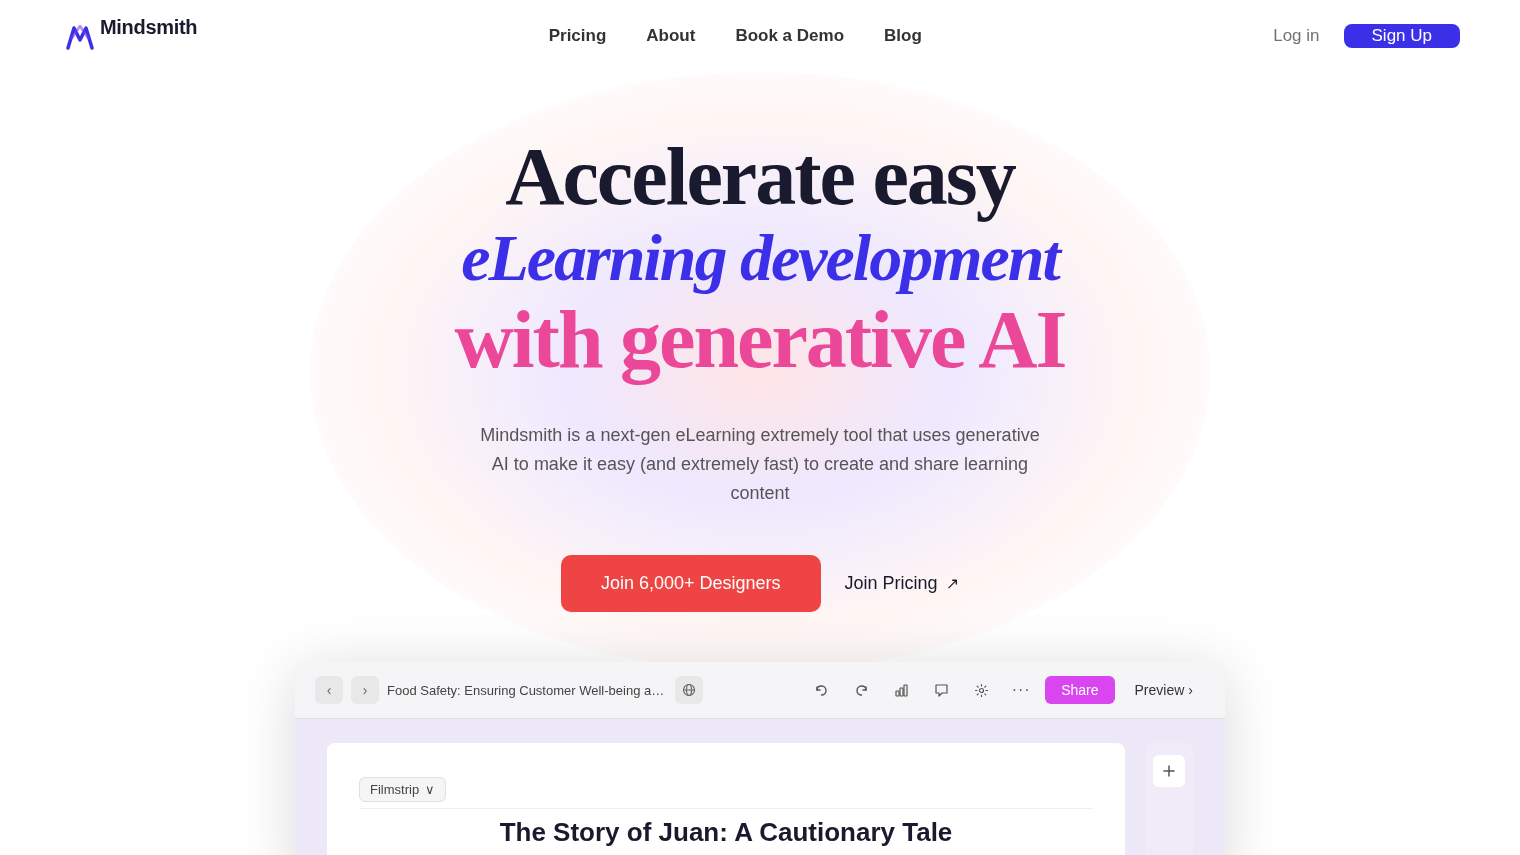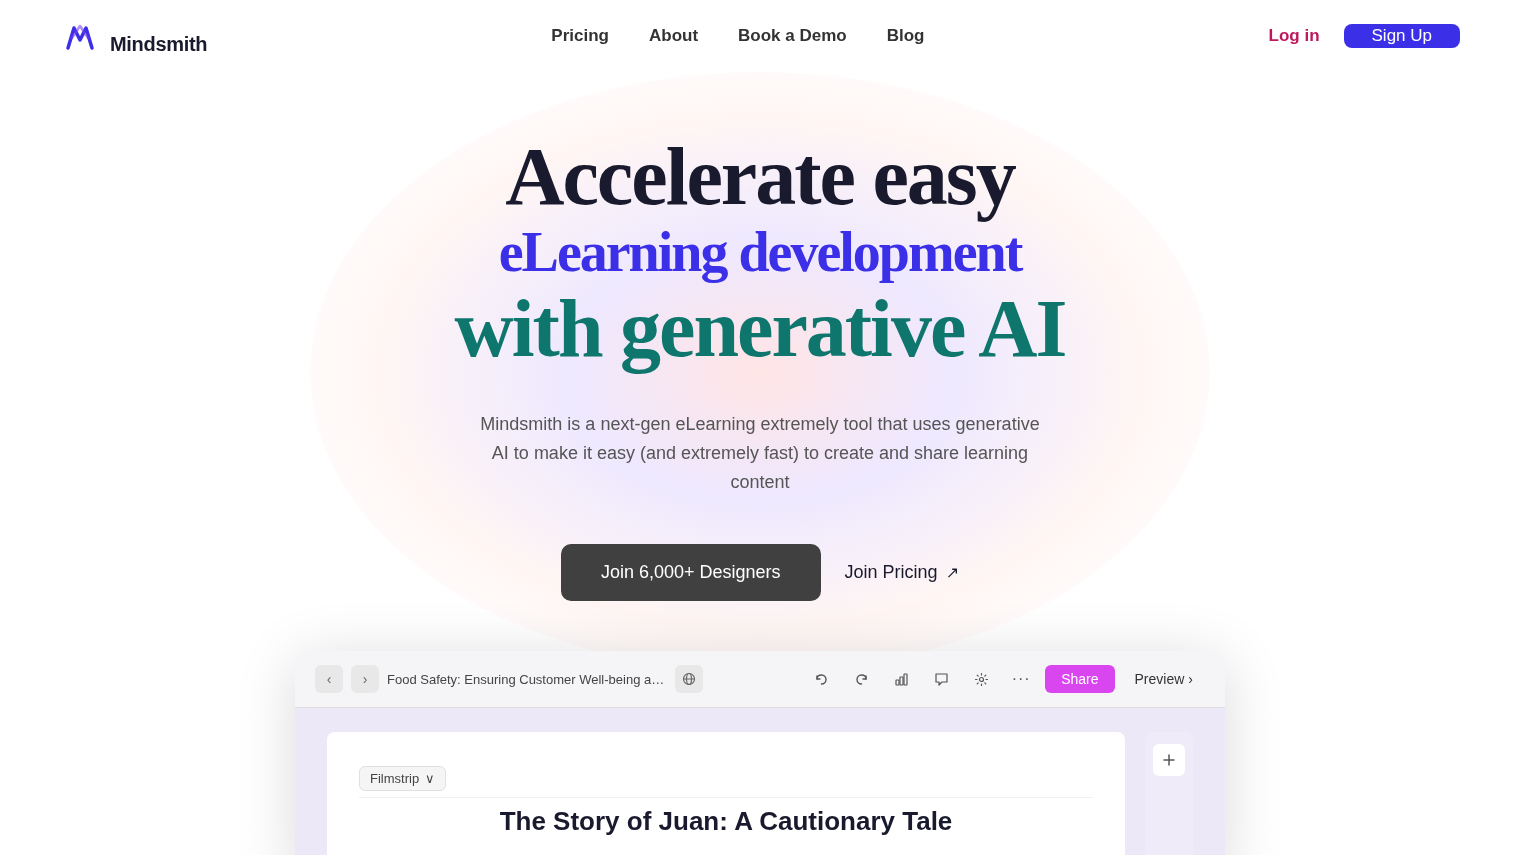--- a/index.html
+++ b/index.html
@@ -22,22 +22,22 @@
       align-items: center;
       justify-content: space-between;
       padding: 16px 60px;
       position: relative;
       z-index: 10;
       background: #fff;
     }
 
     .logo-area {
       display: flex;
-      align-items: flex-end;
-      gap: 10px;
+      align-items: flex-start;
+      gap: 0;
     }
 
     .logo-icon {
       width: 40px;
       height: 40px;
     }
 
     .logo-text {
       font-size: 20px;
       font-weight: 600;
@@ -60,23 +60,23 @@
     }
 
     .nav-actions {
       display: flex;
       align-items: center;
       gap: 24px;
     }
 
     .login-link {
       font-size: 17px;
-      color: #be185d;
+      color: #737373;
       text-decoration: none;
-      font-weight: 700;
+      font-weight: 400;
     }
 
     .signup-btn {
       background: #3b2fe8;
       color: #fff;
       border: none;
       padding: 2px 28px;
       border-radius: 8px;
       font-size: 17px;
       font-weight: 500;
@@ -118,32 +118,33 @@
     .hero-title-black {
       font-size: 82px;
       font-weight: 700;
       color: #1a1a2e;
       line-height: 1.1;
       font-family: Georgia, 'Times New Roman', serif;
       letter-spacing: -2px;
     }
 
     .hero-title-blue {
-      font-size: 56px;
+      font-size: 66px;
       font-weight: 700;
       color: #3b2fe8;
+      font-style: italic;
       line-height: 1.1;
       font-family: Georgia, 'Times New Roman', serif;
       letter-spacing: -2px;
     }
 
     .hero-subtitle {
       font-size: 82px;
       font-weight: 700;
-      color: #0f766e;
+      color: #ec4899;
       line-height: 1.1;
       font-family: Georgia, 'Times New Roman', serif;
       letter-spacing: -2px;
     }
 
     .hero-description {
       margin-top: 36px;
       font-size: 18px;
       color: #555;
       max-width: 560px;
@@ -154,21 +155,21 @@
 
     .hero-cta {
       display: flex;
       align-items: center;
       justify-content: center;
       gap: 24px;
       margin-top: 48px;
     }
 
     .cta-primary {
-      background: #404040;
+      background: #ef4444;
       color: #fff;
       border: none;
       padding: 18px 40px;
       border-radius: 10px;
       font-size: 18px;
       font-weight: 500;
       cursor: pointer;
     }
 
     .cta-secondary {

